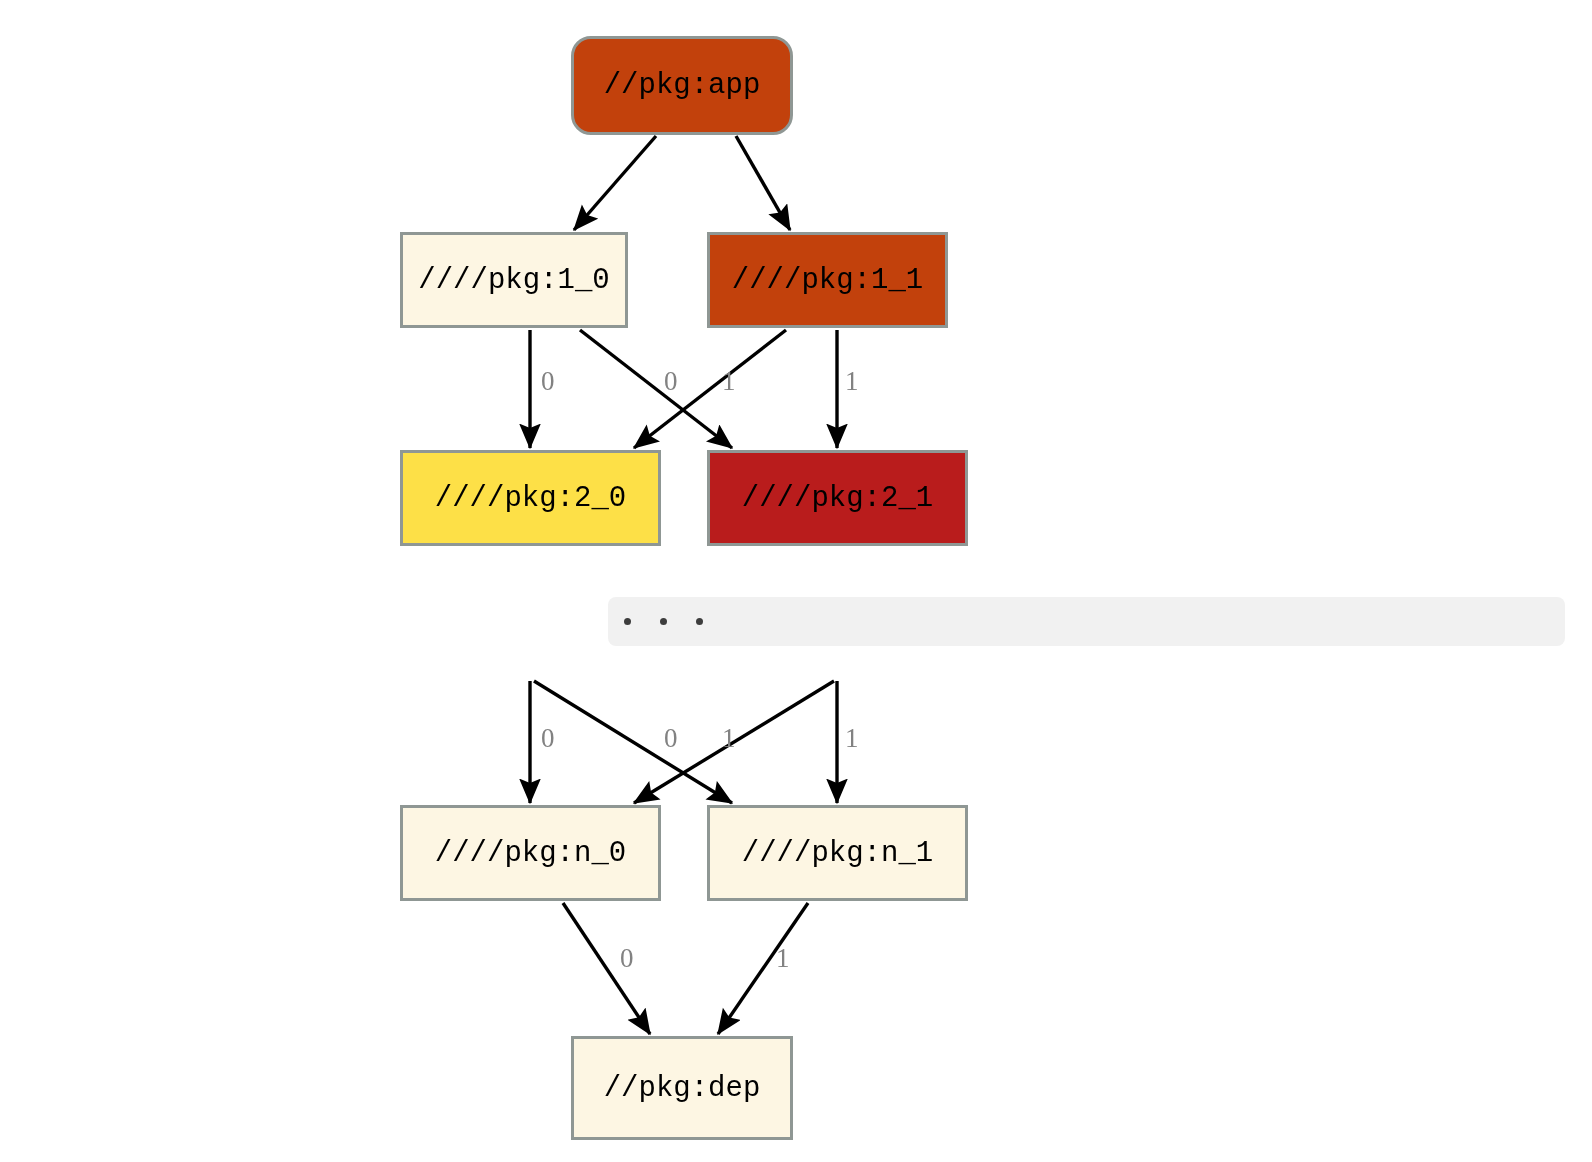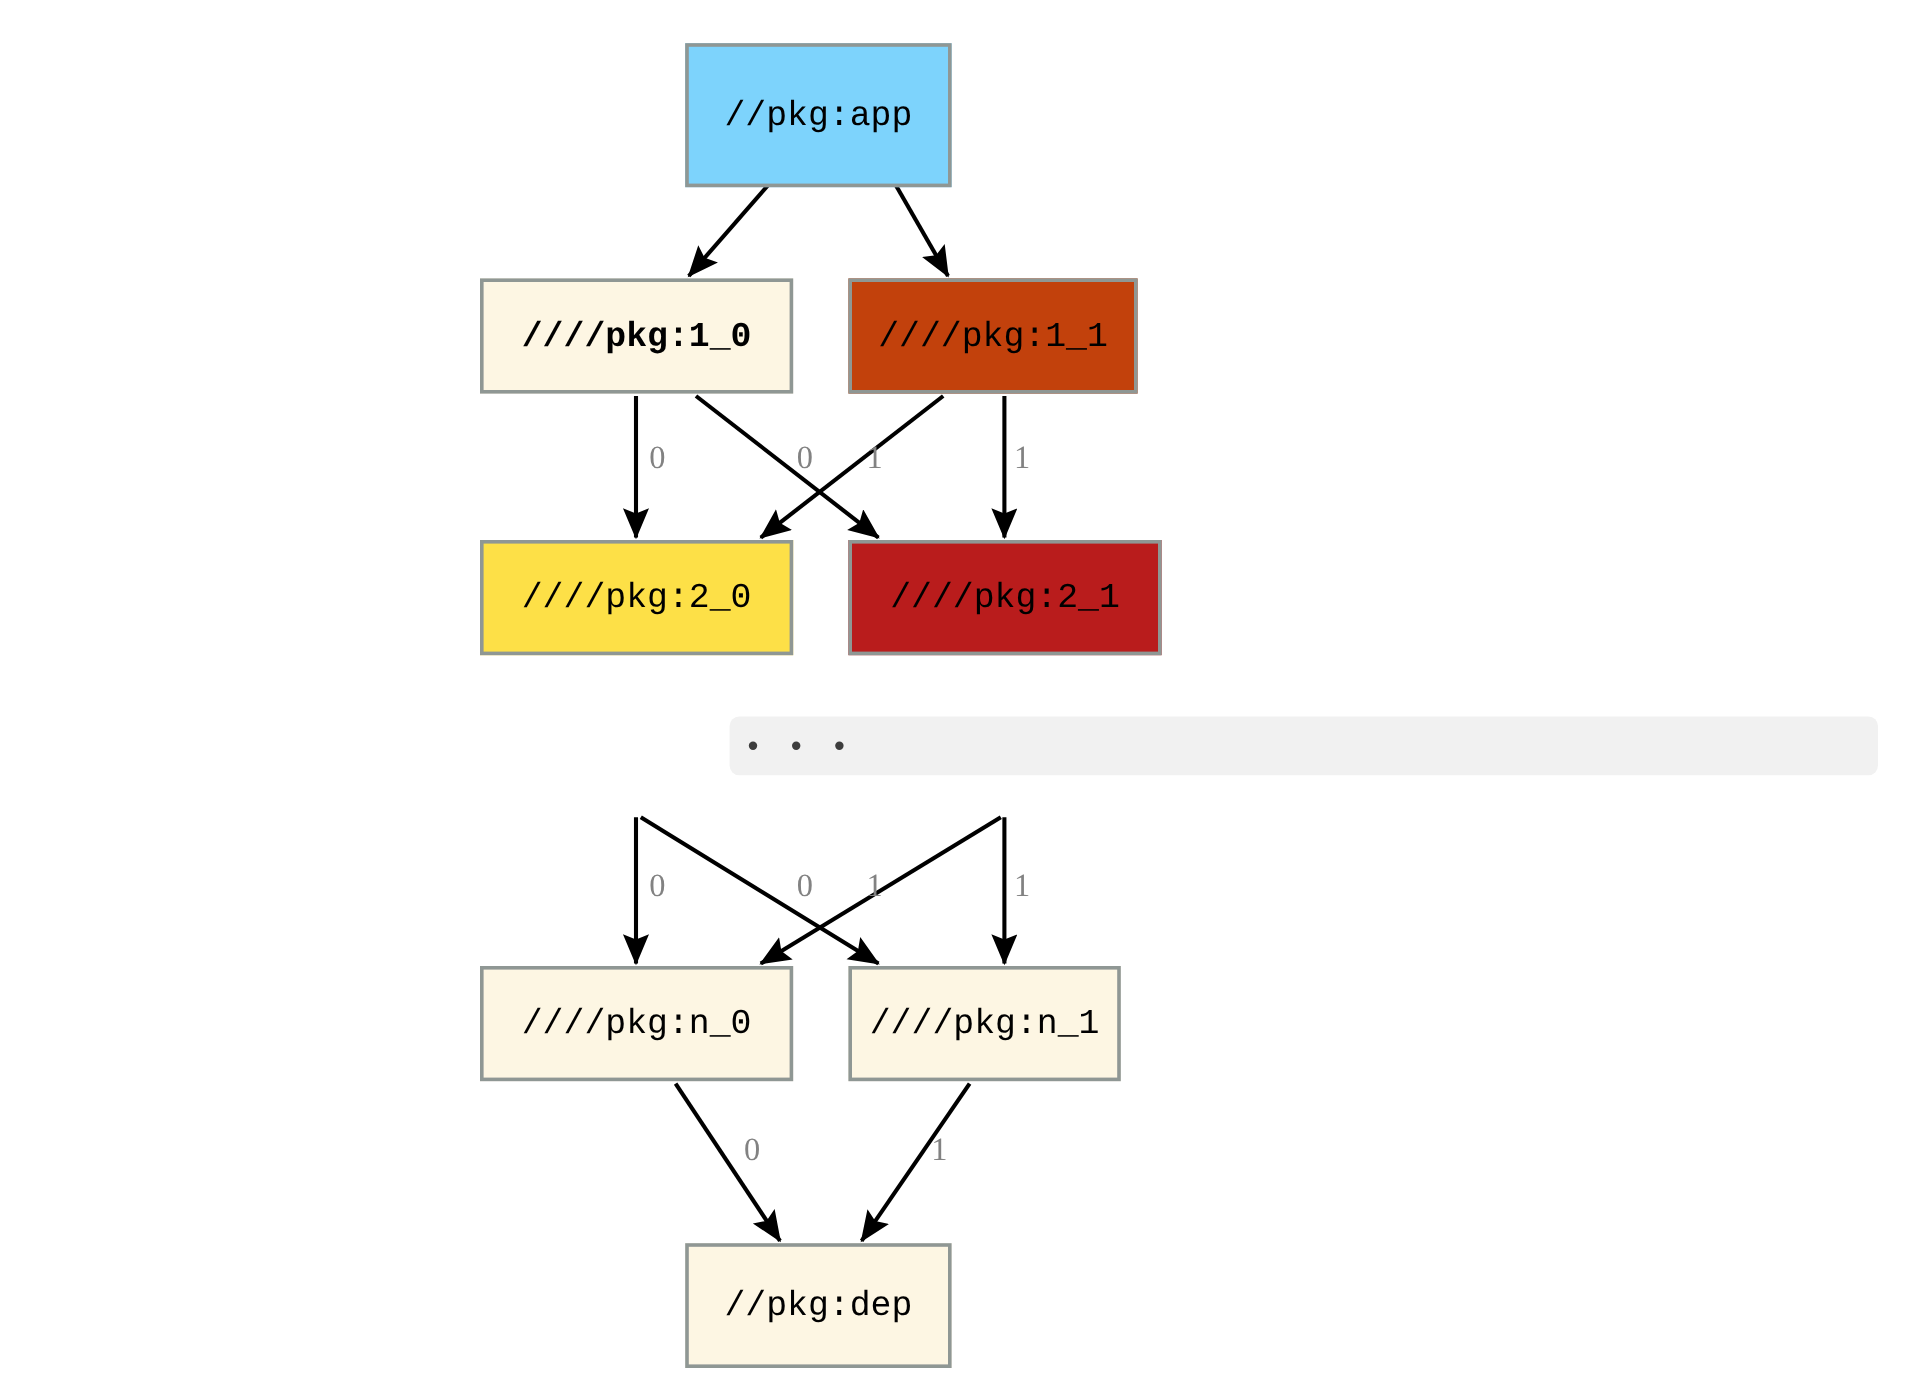--- a/index.html
+++ b/index.html
@@ -82,39 +82,39 @@
         <line x1="837" y1="330" x2="837" y2="448" stroke="#000000" stroke-width="3.4" marker-end="url(#arrowhead)"></line>
         <line x1="530" y1="681" x2="530" y2="803" stroke="#000000" stroke-width="3.4" marker-end="url(#arrowhead)"></line>
         <line x1="534" y1="681" x2="732" y2="803" stroke="#000000" stroke-width="3.4" marker-end="url(#arrowhead)"></line>
         <line x1="834" y1="681" x2="634" y2="803" stroke="#000000" stroke-width="3.4" marker-end="url(#arrowhead)"></line>
         <line x1="837" y1="681" x2="837" y2="803" stroke="#000000" stroke-width="3.4" marker-end="url(#arrowhead)"></line>
         <line x1="563" y1="903" x2="650" y2="1034" stroke="#000000" stroke-width="3.4" marker-end="url(#arrowhead)"></line>
         <line x1="808" y1="903" x2="718" y2="1034" stroke="#000000" stroke-width="3.4" marker-end="url(#arrowhead)"></line>
       </g>
   </svg>
 
-  <div class="node-box" style="left: 571px; top: 36px; width: 222px; height: 120px; background: #7dd3fc; border-color: rgb(143, 151, 148);">
+  <div class="node-box" style="left: 571px; top: 36px; width: 222px; height: 99px; background: #c2410c; border-color: rgb(143, 151, 148); border-radius: 20px;">
     <span class="node-label">//pkg:app</span>
   </div>
-  <div class="node-box" style="left: 400px; top: 232px; width: 261px; height: 96px; background: rgb(253, 246, 227); border-color: rgb(143, 151, 148); font-weight: bold;">
+  <div class="node-box" style="left: 400px; top: 232px; width: 228px; height: 96px; background: rgb(253, 246, 227); border-color: rgb(143, 151, 148);">
     <span class="node-label">////pkg:1_0</span>
   </div>
   <div class="node-box" style="left: 707px; top: 232px; width: 241px; height: 96px; background: #c2410c; border-color: rgb(143, 151, 148); align-items: center;">
     <span class="node-label">////pkg:1_1</span>
   </div>
   <div class="node-box" style="left: 400px; top: 450px; width: 261px; height: 96px; background: #fde047; border-color: rgb(143, 151, 148);">
     <span class="node-label">////pkg:2_0</span>
   </div>
   <div class="node-box" style="left: 707px; top: 450px; width: 261px; height: 96px; background: #b91c1c; border-color: rgb(143, 151, 148);">
     <span class="node-label">////pkg:2_1</span>
   </div>
   <div class="node-box" style="left: 400px; top: 805px; width: 261px; height: 96px; background: rgb(253, 246, 227); border-color: rgb(143, 151, 148);">
     <span class="node-label">////pkg:n_0</span>
   </div>
-  <div class="node-box" style="left: 707px; top: 805px; width: 227px; height: 96px; background: rgb(253, 246, 227); border-color: rgb(143, 151, 148);">
+  <div class="node-box" style="left: 707px; top: 805px; width: 261px; height: 96px; background: rgb(253, 246, 227); border-color: rgb(143, 151, 148);">
     <span class="node-label">////pkg:n_1</span>
   </div>
   <div class="node-box" style="left: 571px; top: 1036px; width: 222px; height: 104px; background: rgb(253, 246, 227); border-color: rgb(143, 151, 148);">
     <span class="node-label">//pkg:dep</span>
   </div>
 
   <div class="ellipsis-band" style="left: 608px; top: 597px; width: 957px; height: 49px; background: rgb(241, 241, 241);">
       <span class="ellipsis-dot" style="left: 16px; top: 21px; background: rgb(61, 61, 61);"></span>
       <span class="ellipsis-dot" style="left: 52px; top: 21px; background: rgb(61, 61, 61);"></span>
       <span class="ellipsis-dot" style="left: 88px; top: 21px; background: rgb(61, 61, 61);"></span>

